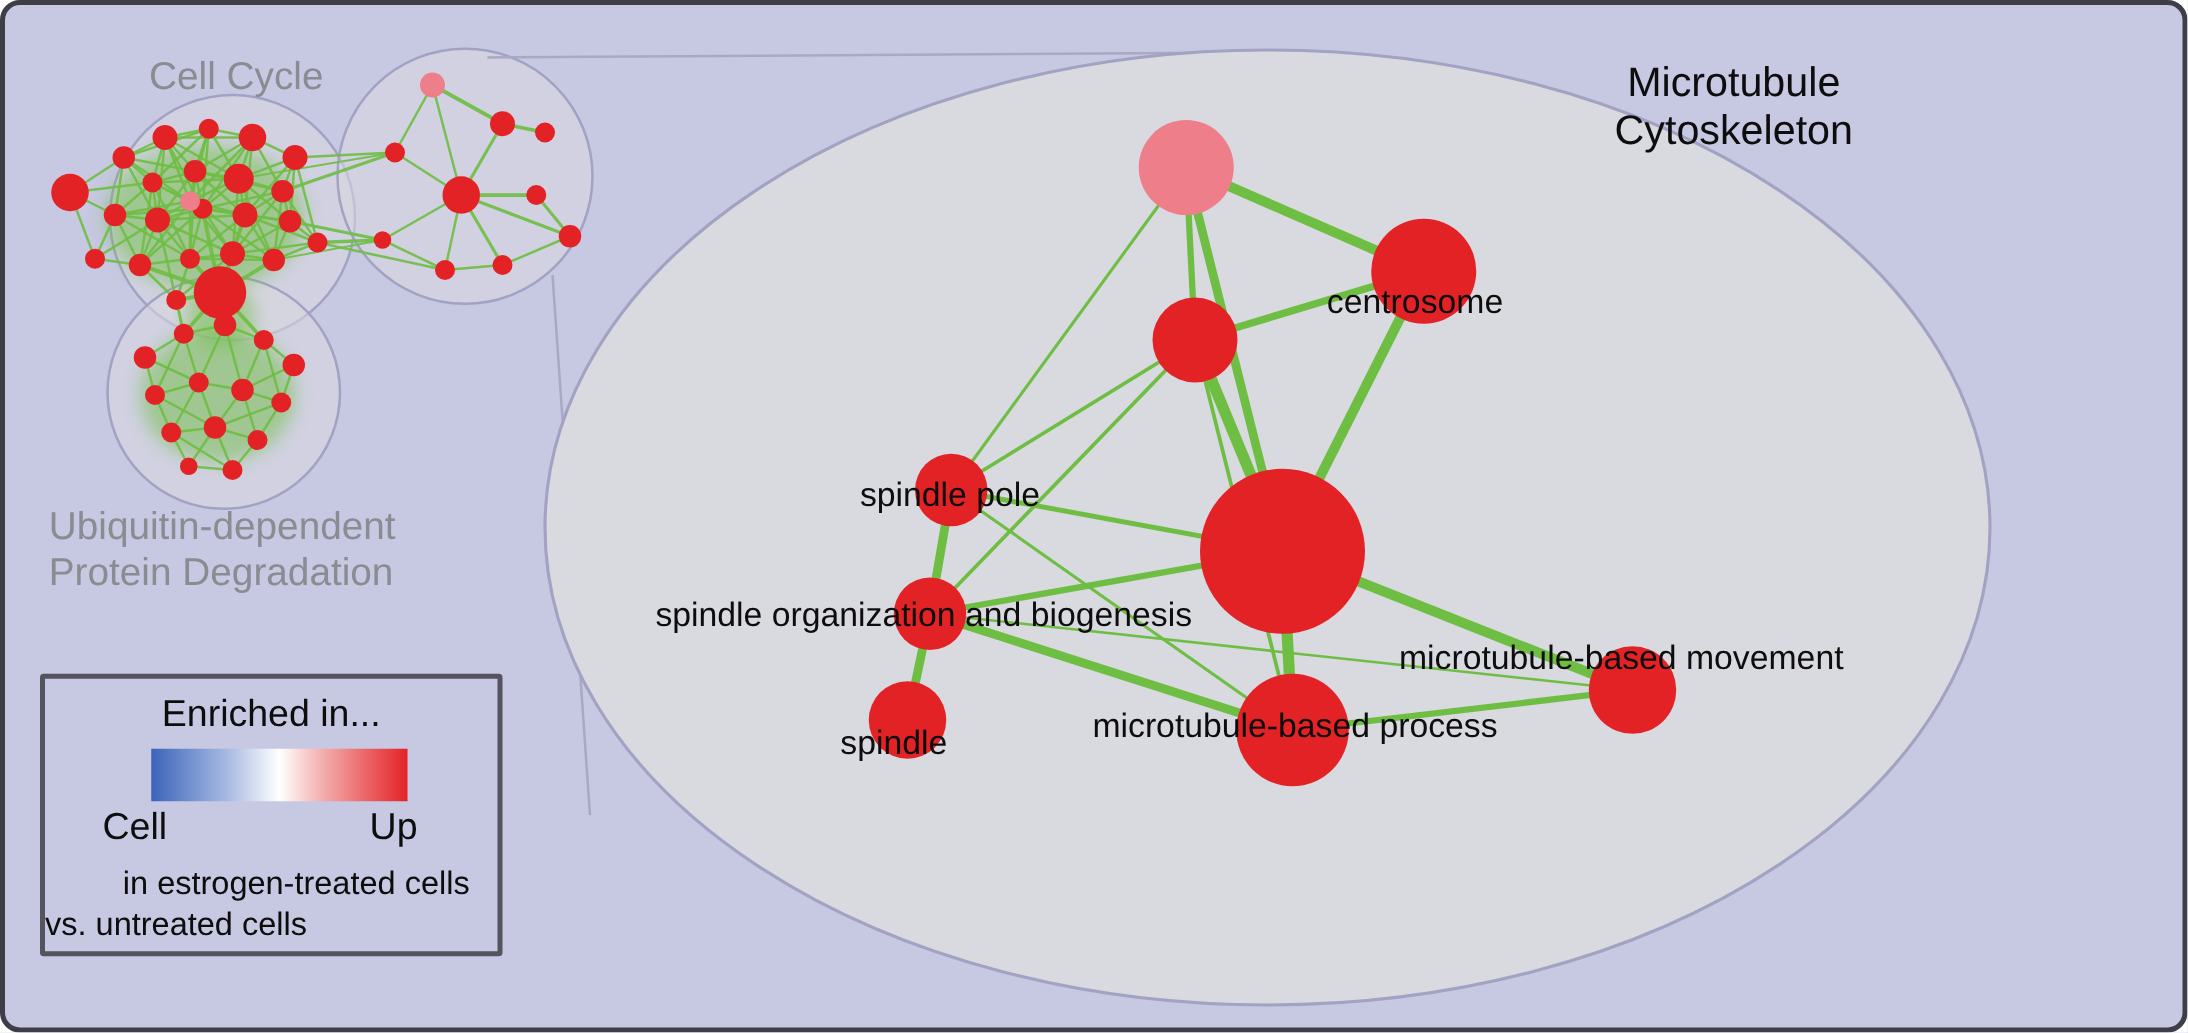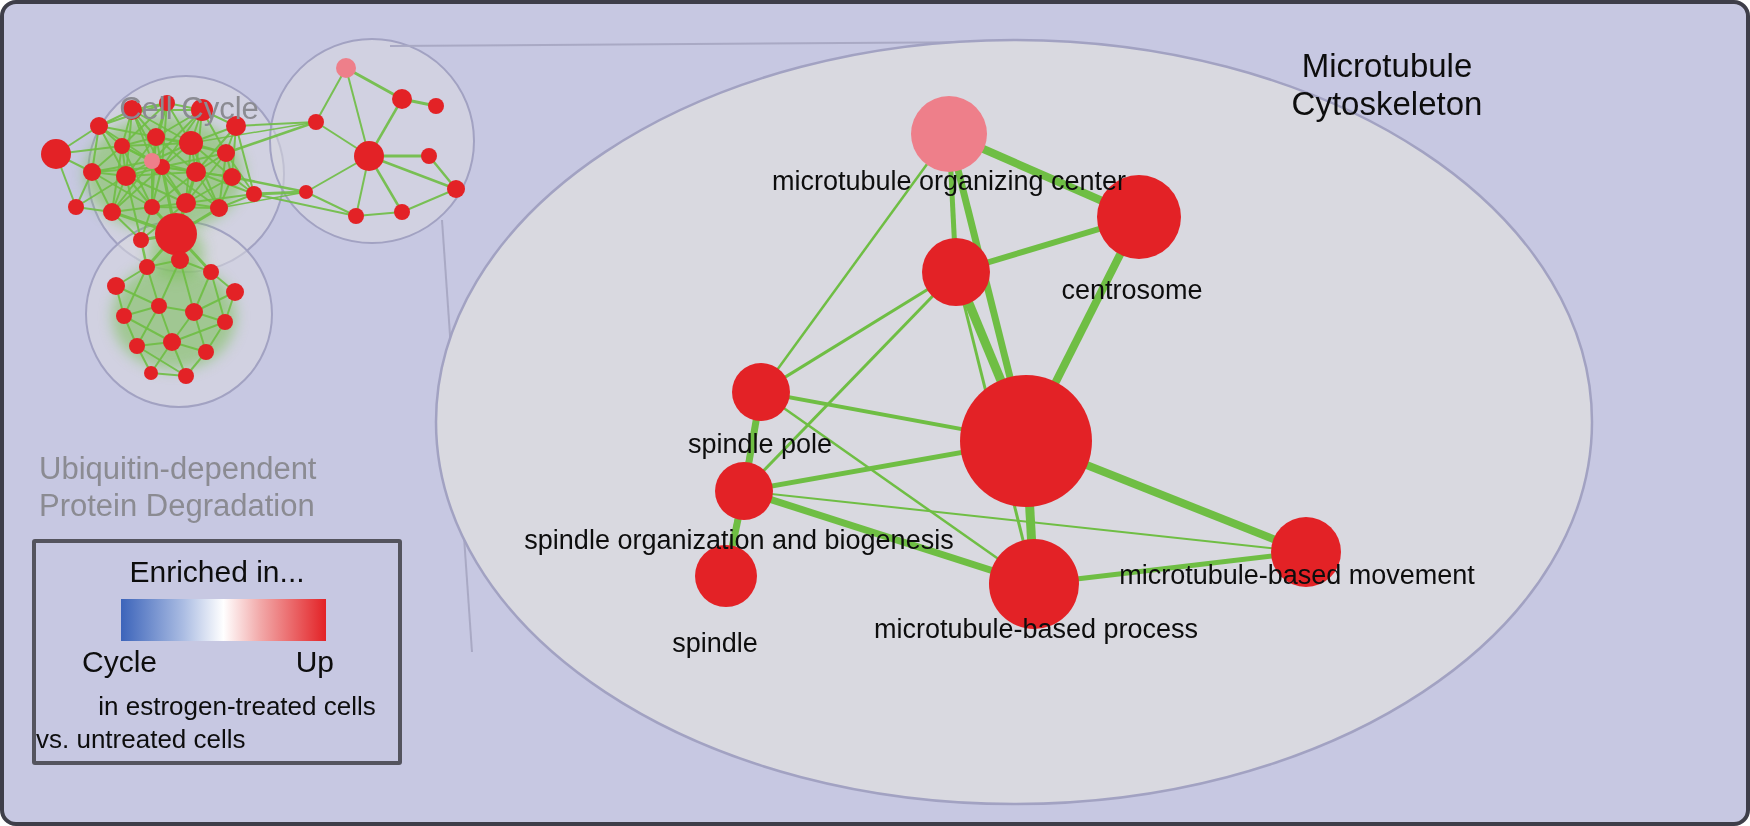--- a/index.html
+++ b/index.html
@@ -4,21 +4,21 @@
 <style>
   html,body{margin:0;padding:0;background:#ffffff;}
   .canvas{
     position:relative;width:1750px;height:826px;box-sizing:border-box;
     border:4px solid #3e3e49;border-radius:16px;background:#c7c8e2;
     overflow:hidden;font-family:"Liberation Sans",sans-serif;
   }
   .scene{position:absolute;left:0;top:0;z-index:1;}
   .label{
     position:absolute;transform:translate(-50%,-50%);white-space:nowrap;
-    font-size:27px;color:#0d0d0d;z-index:3;margin-top:48px;
+    font-size:27px;color:#0d0d0d;z-index:3;
   }
   .gray{color:#8b8b92;font-size:31px;}
   .two-line{transform:none;line-height:37px;}
   .title-block{
     position:absolute;left:1383px;top:43px;transform:translateX(-50%);
     text-align:center;font-size:33px;line-height:38px;color:#0d0d0d;z-index:3;
   }
   .legend{
     position:absolute;left:28px;top:487px;width:370px;height:226px;
     box-sizing:border-box;border:4px solid #54545e;border-radius:3px;z-index:4;margin-top:48px;
@@ -327,30 +327,29 @@
   <div class="label gray two-line" style="left:35px;top:398px;">
     <div>Ubiquitin-dependent</div>
     <div>Protein Degradation</div>
   </div>
 
   <div class="title-block">
     <div>Microtubule</div>
     <div>Cytoskeleton</div>
   </div>
 
-  <div class="label" style="left:945px;top:129px;">microtubule organizing center</div>
   <div class="label" style="left:1128px;top:238px;">centrosome</div>
   <div class="label" style="left:756px;top:392px;">spindle pole</div>
   <div class="label" style="left:735px;top:488px;">spindle organization and biogenesis</div>
   <div class="label" style="left:1293px;top:523px;">microtubule-based movement</div>
   <div class="label" style="left:1032px;top:577px;">microtubule-based process</div>
   <div class="label" style="left:711px;top:591px;">spindle</div>
 
   <div class="legend">
     <div class="legend-title">Enriched in...</div>
     <div class="gradient-bar" id="gradient-bar" style="background: linear-gradient(90deg, rgb(60, 100, 186) 0%, rgb(169, 187, 226) 30%, rgb(255, 255, 255) 50%, rgb(242, 169, 169) 68%, rgb(227, 34, 38) 100%);"></div>
-    <div class="legend-down">Cycle</div>
+    <div class="legend-down">Cell</div>
     <div class="legend-up">Up</div>
     <div class="legend-cap1">in estrogen-treated cells</div>
     <div class="legend-cap2">vs. untreated cells</div>
   </div>
 
 </div>
 
 </body></html>

